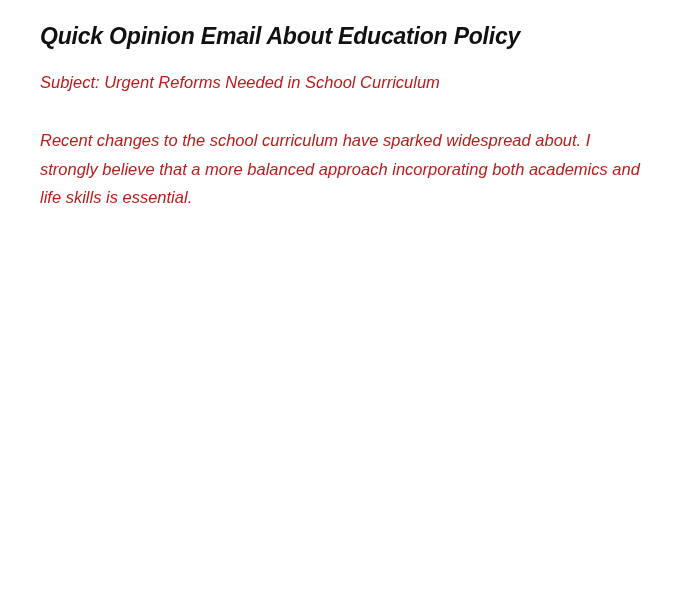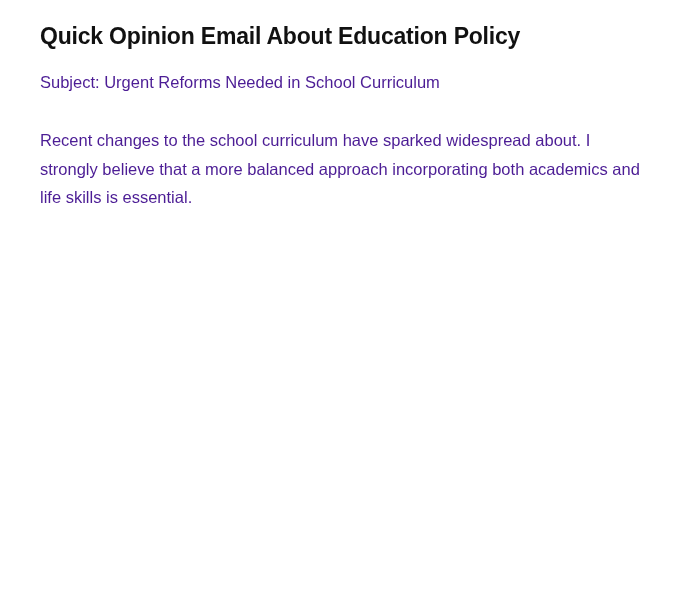--- a/index.html
+++ b/index.html
@@ -13,33 +13,34 @@
     font-family: "Liberation Sans", sans-serif;
     color: #1a1a1a;
     -webkit-font-smoothing: antialiased;
   }
   .page {
     box-sizing: border-box;
     width: 700px;
     min-height: 601px;
     padding: 22px 40px 16px 40px;
     background: #ffffff;
+    font-style: italic;
   }
   .doc-title {
     font-size: 23px;
     font-weight: bold;
     line-height: 1.3;
     color: #111111;
     margin: 0 0 16px 0;
     letter-spacing: -0.2px;
   }
   .para {
     font-size: 16.5px;
     line-height: 1.72;
-    color: #4c1d95;
+    color: #b91c1c;
     margin: 0 0 22px 0;
     max-width: 600px;
   }
   .para.subject {
     margin-bottom: 30px;
   }
   .para.salutation {
     margin-bottom: 30px;
   }
   .para.body-wide {

